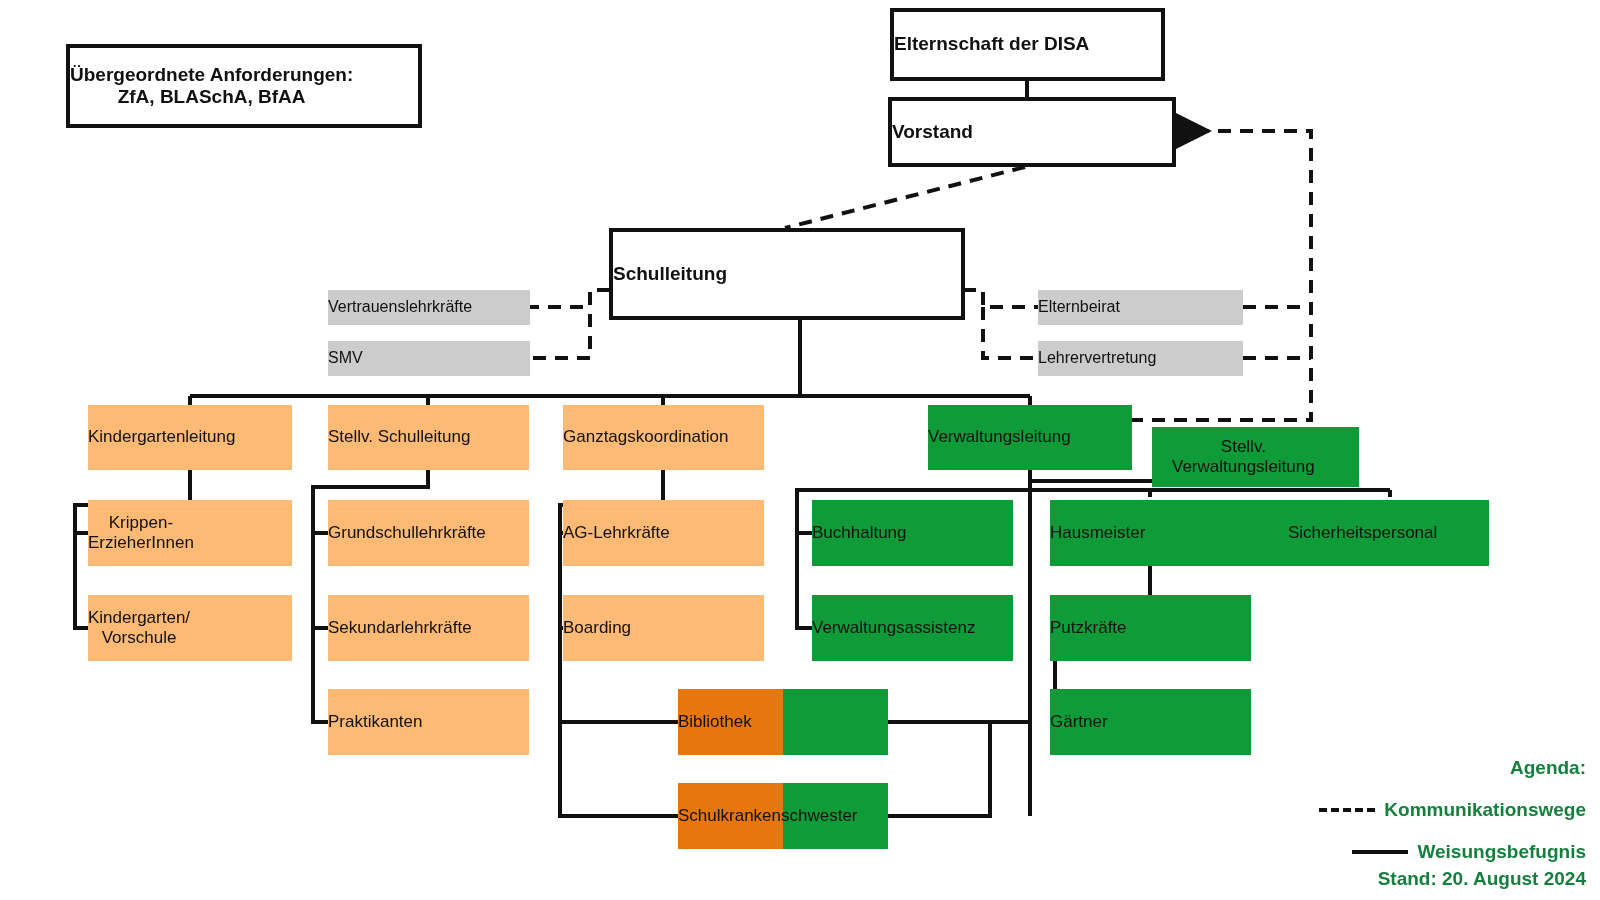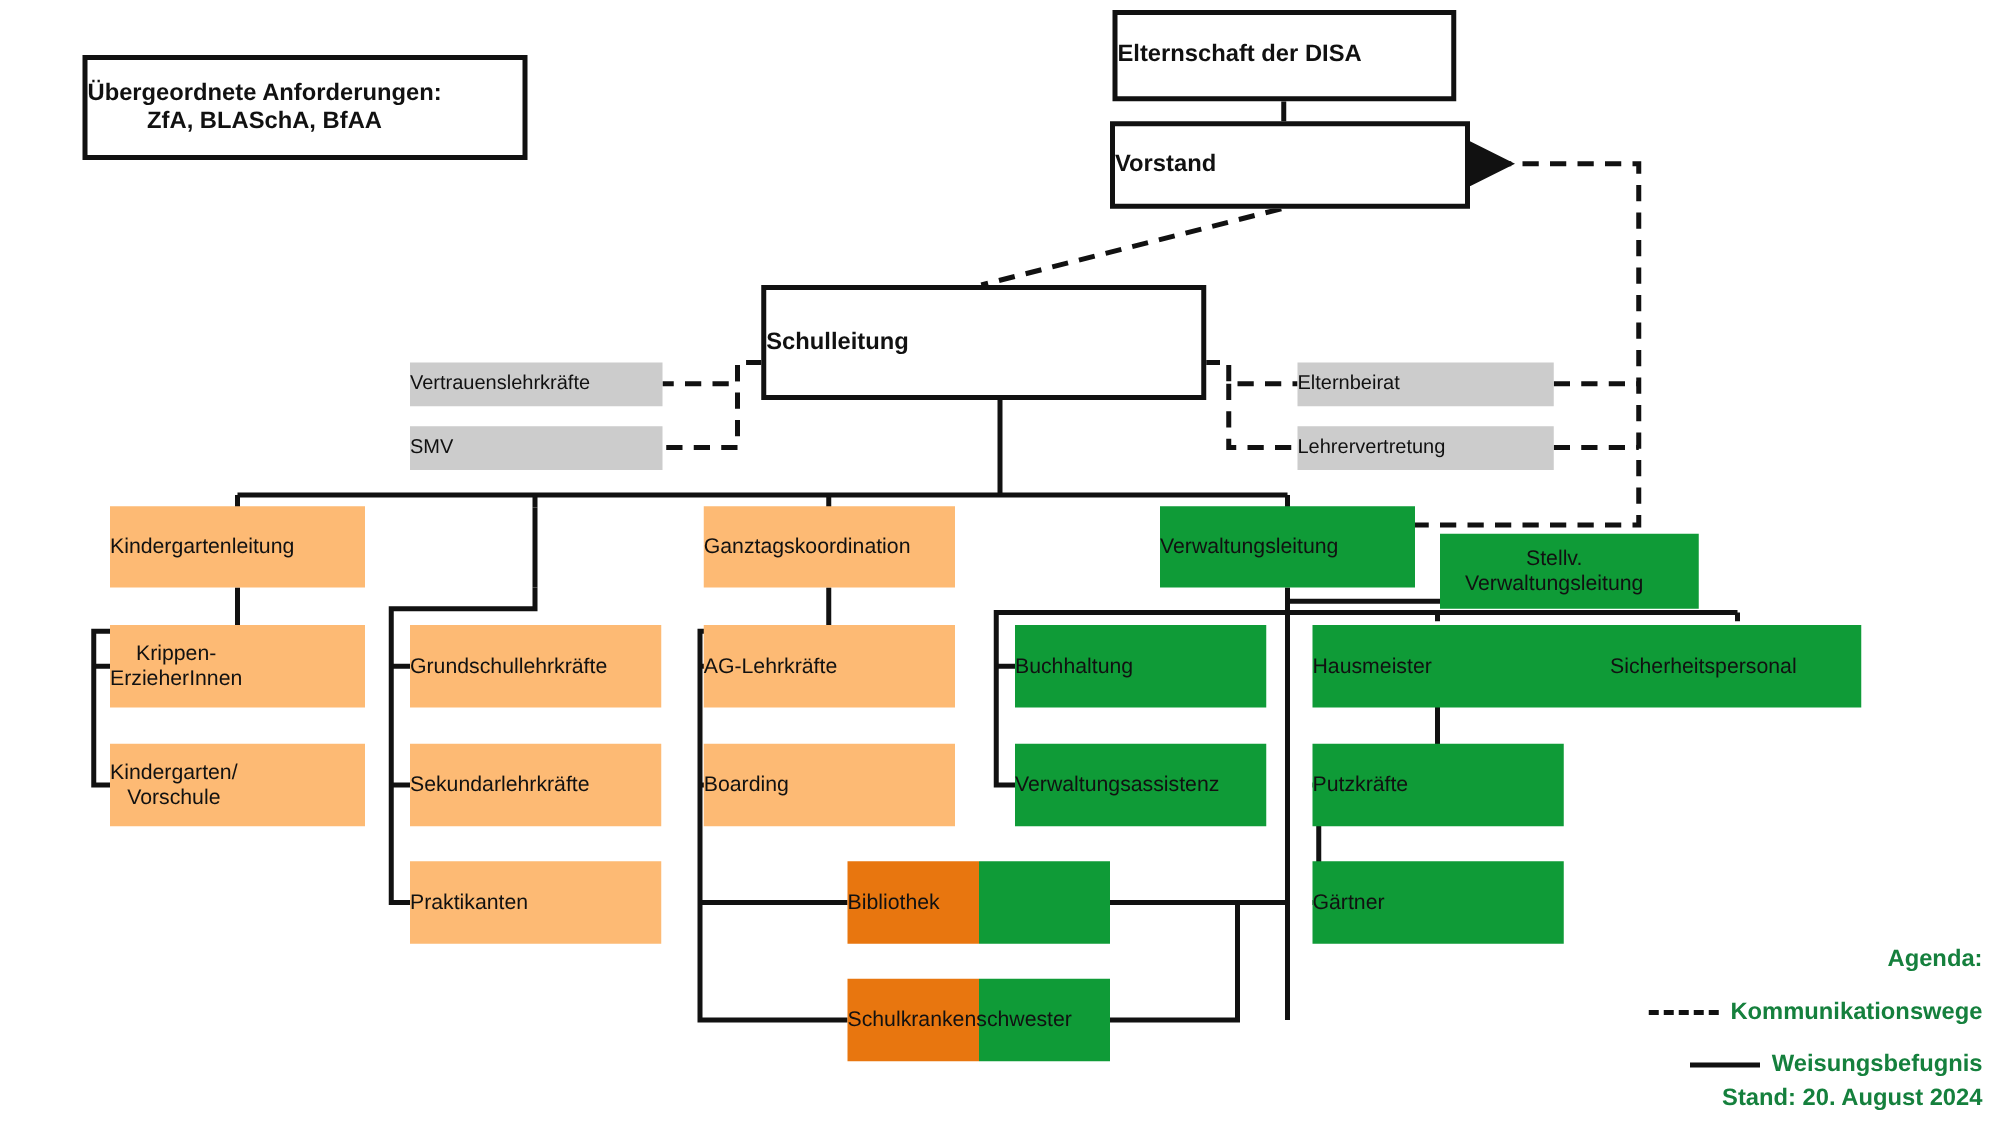--- a/index.html
+++ b/index.html
@@ -135,20 +135,23 @@
   </div>
   <div class="node orange" style="left:88px;top:500px;width:204px;height:66px;">
     <span>Krippen-
 ErzieherInnen</span>
   </div>
   <div class="node orange" style="left:88px;top:595px;width:204px;height:66px;">
     <span>Kindergarten/
 Vorschule</span>
   </div>
 
+  <div class="node orange" style="left:328px;top:405px;width:201px;height:65px;">
+    <span>Stellv. Schulleitung</span>
+  </div>
   <div class="node orange" style="left:328px;top:500px;width:201px;height:66px;">
     <span>Grundschullehrkräfte</span>
   </div>
   <div class="node orange" style="left:328px;top:595px;width:201px;height:66px;">
     <span>Sekundarlehrkräfte</span>
   </div>
   <div class="node orange" style="left:328px;top:689px;width:201px;height:66px;">
     <span>Praktikanten</span>
   </div>
 

